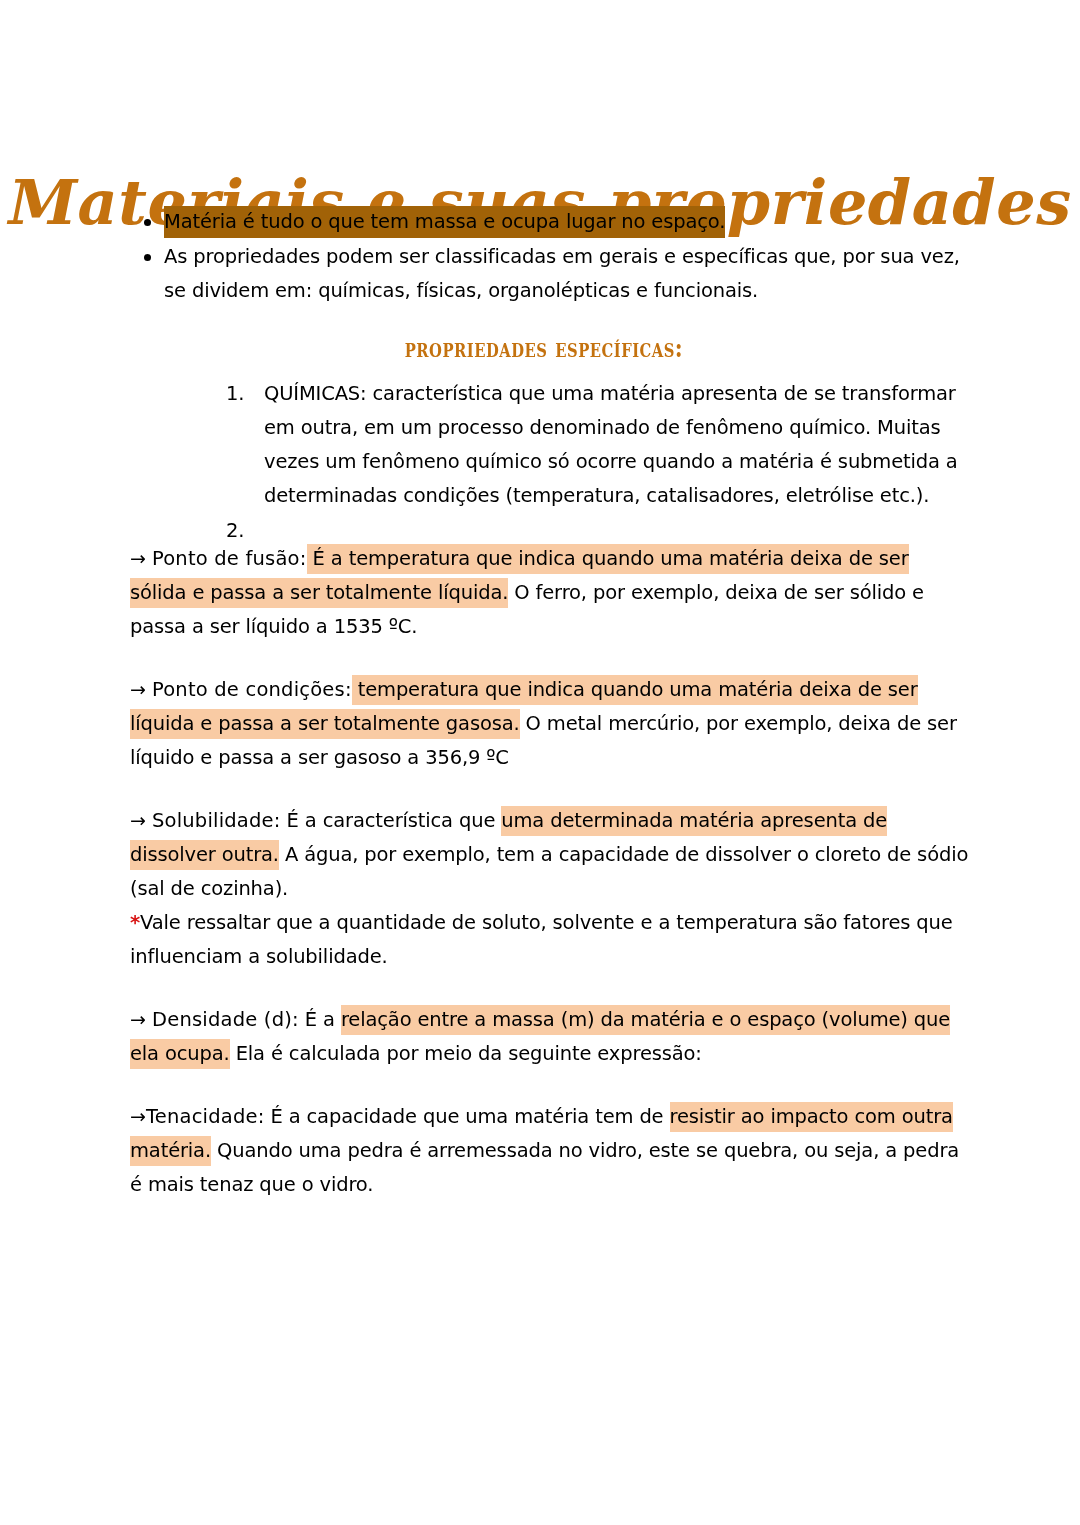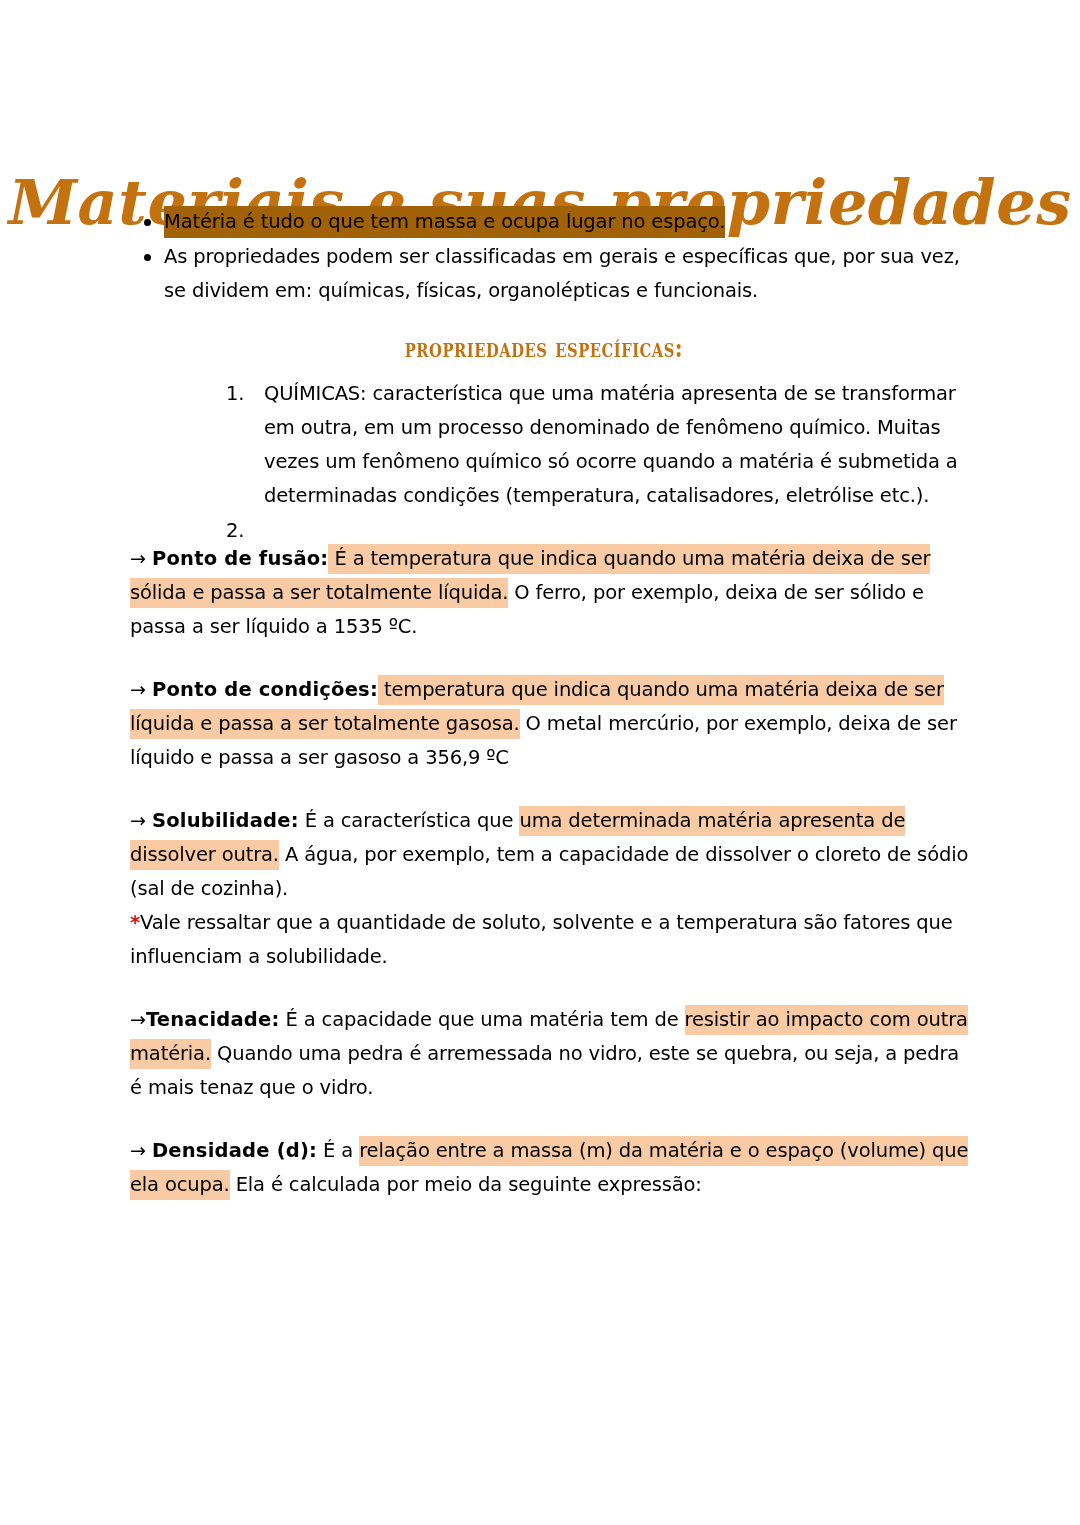--- a/index.html
+++ b/index.html
@@ -127,21 +127,21 @@
     padding-left: 12px;
     text-align: left;
   }
   .def-para:last-child { margin-bottom: 0; }
 
   .arrow {
     font-size: 19px;
     letter-spacing: 0;
   }
   .term {
-    font-weight: 700;
+    font-weight: 400;
     letter-spacing: 0.2px;
   }
 
   
   .hl {
     background-color: #f9cba4;
     box-decoration-break: clone;
     -webkit-box-decoration-break: clone;
     padding: 3px 0 4px 0;
   }
@@ -197,22 +197,22 @@
 
       <p class="def-para">
         <span class="arrow">→ </span><span class="term">Ponto de condições:</span><span class="hl"> temperatura que indica quando uma matéria deixa de ser líquida e passa a ser totalmente gasosa.</span><span> O metal mercúrio, por exemplo, deixa de ser líquido e passa a ser gasoso a 356,9 ºC</span>
       </p>
 
       <p class="def-para">
         <span class="arrow">→ </span><span class="term">Solubilidade:</span><span> É a característica que </span><span class="hl">uma determinada matéria apresenta de dissolver outra.</span><span> A água, por exemplo, tem a capacidade de dissolver o cloreto de sódio (sal de cozinha).</span><br><span class="star">*</span><span>Vale ressaltar que a quantidade de soluto, solvente e a temperatura são fatores que influenciam a solubilidade.</span>
       </p>
 
       <p class="def-para">
+        <span class="arrow">→ </span><span class="term">Densidade (d):</span><span> É a </span><span class="hl">relação entre a massa (m) da matéria e o espaço (volume) que ela ocupa.</span><span> Ela é calculada por meio da seguinte expressão:</span>
+      </p>
+
+      <p class="def-para">
         <span class="arrow">→</span><span class="term">Tenacidade:</span><span> É a capacidade que uma matéria tem de </span><span class="hl">resistir ao impacto com outra matéria.</span><span> Quando uma pedra é arremessada no vidro, este se quebra, ou seja, a pedra é mais tenaz que o vidro.</span>
-      </p>
-
-      <p class="def-para">
-        <span class="arrow">→ </span><span class="term">Densidade (d):</span><span> É a </span><span class="hl">relação entre a massa (m) da matéria e o espaço (volume) que ela ocupa.</span><span> Ela é calculada por meio da seguinte expressão:</span>
       </p>
 
     </div>
   </div>
 </div>
 
 </body></html>

